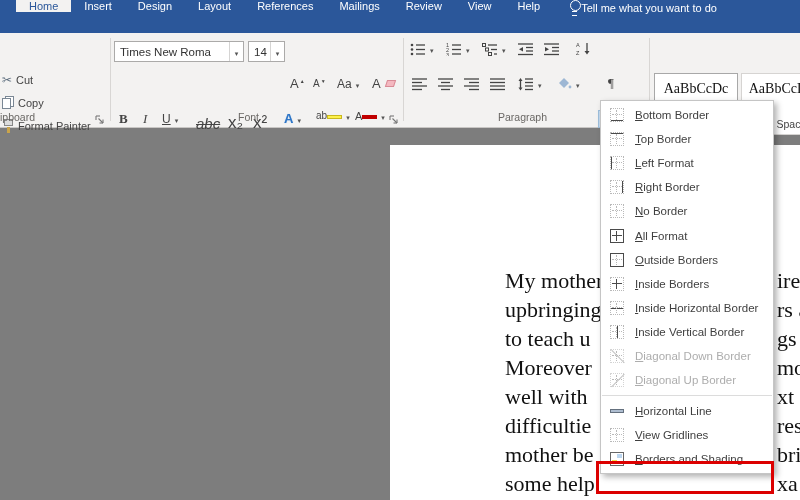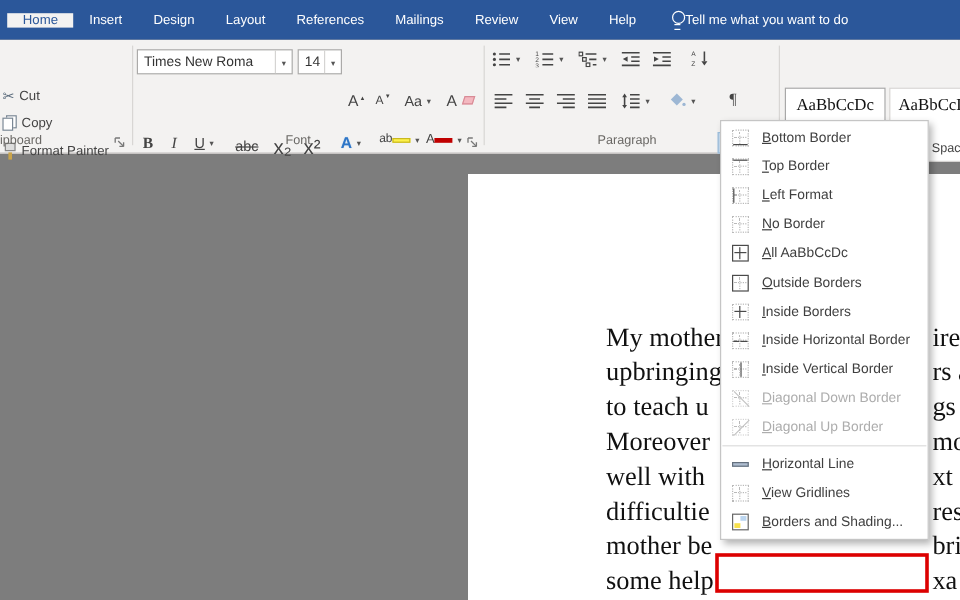--- a/index.html
+++ b/index.html
@@ -1,21 +1,21 @@
 <!DOCTYPE html>
 <html><head>
 <meta charset="utf-8">
 <style>
   html,body{margin:0;padding:0;}
   .screen{position:relative;width:800px;height:500px;overflow:hidden;background:#7d7d7d;
           font-family:"Liberation Sans",sans-serif;-webkit-font-smoothing:antialiased;}
 
   
   .tabbar{position:absolute;top:0;left:0;right:0;height:33px;background:#2b579a;
-          display:flex;align-items:center;padding-left:6px;z-index:5;}
+          display:flex;align-items:flex-start;padding-left:16px;z-index:5;}
   .tab{color:#fff;font-size:11px;display:flex;align-items:center;padding:0 13px;white-space:nowrap;}
   .tab.active{background:#f3f2f1;color:#2b579a;}
   .tellme{display:flex;align-items:center;gap:1px;color:#fff;font-size:11px;margin-left:16px;white-space:nowrap;}
   .bulb{width:11px;height:15px;position:relative;}
   .bulb::before{content:"";position:absolute;left:1px;top:0;width:9px;height:9px;border:1px solid #fff;border-radius:50%;}
   .bulb::after{content:"";position:absolute;left:3px;top:11px;width:5px;height:3px;border-top:1px solid #fff;border-bottom:1px solid #fff;}
 
   
   .ribbon{position:absolute;top:33px;left:0;right:0;height:94px;background:#f3f2f1;
           border-bottom:1px solid #c8c6c4;z-index:4;}
@@ -33,21 +33,21 @@
   .ic-copy{width:12px;height:13px;position:relative;}
   .ic-copy::before{content:"";position:absolute;right:0;top:0;width:7px;height:9px;border:1px solid #7a8794;background:#fff;}
   .ic-copy::after{content:"";position:absolute;left:0;bottom:0;width:7px;height:9px;border:1px solid #7a8794;background:#fff;}
   .ic-cut{font-size:12px;color:#5a6b7c;line-height:1;}
   .ic-fp{width:12px;height:14px;position:relative;}
   .ic-fp::before{content:"";position:absolute;top:0;left:2px;width:7px;height:5px;border:1px solid #888;background:#ddd;}
   .ic-fp::after{content:"";position:absolute;bottom:0;left:5px;width:3px;height:6px;background:#caa44a;}
   .b-bold{font-weight:bold;font-size:13px;font-family:"Liberation Serif",serif;}
   .b-ital{font-style:italic;font-size:13px;font-family:"Liberation Serif",serif;}
   .b-und{font-size:12px;text-decoration:underline;}
-  .b-strike{font-size:12px;text-decoration:line-through;}
+  .b-strike{font-size:15px;text-decoration:line-through;font-style:italic;}
   .b-sub{font-size:17px;}
   .b-fx{color:#2e75c6;font-weight:bold;font-size:13px;text-shadow:0 0 1px #9cc3ea;}
   .grow-a{font-size:13px;}
   .grow-a::after{content:"▲";font-size:5px;color:#444;vertical-align:super;margin-left:1px;}
   .shrink-a{font-size:10px;}
   .shrink-a::after{content:"▼";font-size:5px;color:#444;vertical-align:super;margin-left:1px;}
   .eraser{display:inline-block;width:7px;height:5px;background:#f4b8c0;border:1px solid #d88b96;transform:skewX(-18deg);margin-left:1px;}
   .stack{display:inline-flex;flex-direction:row;align-items:center;line-height:1;}
   .bar{width:15px;height:4px;margin-top:1px;}
   .bar.yellow{background:#fdf14a;border:1px solid #c9b81e;box-sizing:border-box;}
@@ -419,26 +419,32 @@
         </span>
       <span class="mlabel">Top Border</span>
     </div>
     <div class="menu-item">
       <span class="mi dot-frame dot-cross">
           <span class="e el"></span>
         </span>
       <span class="mlabel">Left Format</span>
     </div>
     <div class="menu-item">
+      <span class="mi dot-frame dot-cross">
+          <span class="e er"></span>
+        </span>
+      <span class="mlabel">Right Border</span>
+    </div>
+    <div class="menu-item">
       <span class="mi dot-frame dot-cross"></span>
       <span class="mlabel">No Border</span>
     </div>
     <div class="menu-item">
       <span class="mi solid-frame solid-cross"></span>
-      <span class="mlabel">All AaBbCcDc</span>
+      <span class="mlabel">All Format</span>
     </div>
     <div class="menu-item">
       <span class="mi solid-frame dot-cross"></span>
       <span class="mlabel">Outside Borders</span>
     </div>
     <div class="menu-item">
       <span class="mi dot-frame solid-cross"></span>
       <span class="mlabel">Inside Borders</span>
     </div>
     <div class="menu-item">

